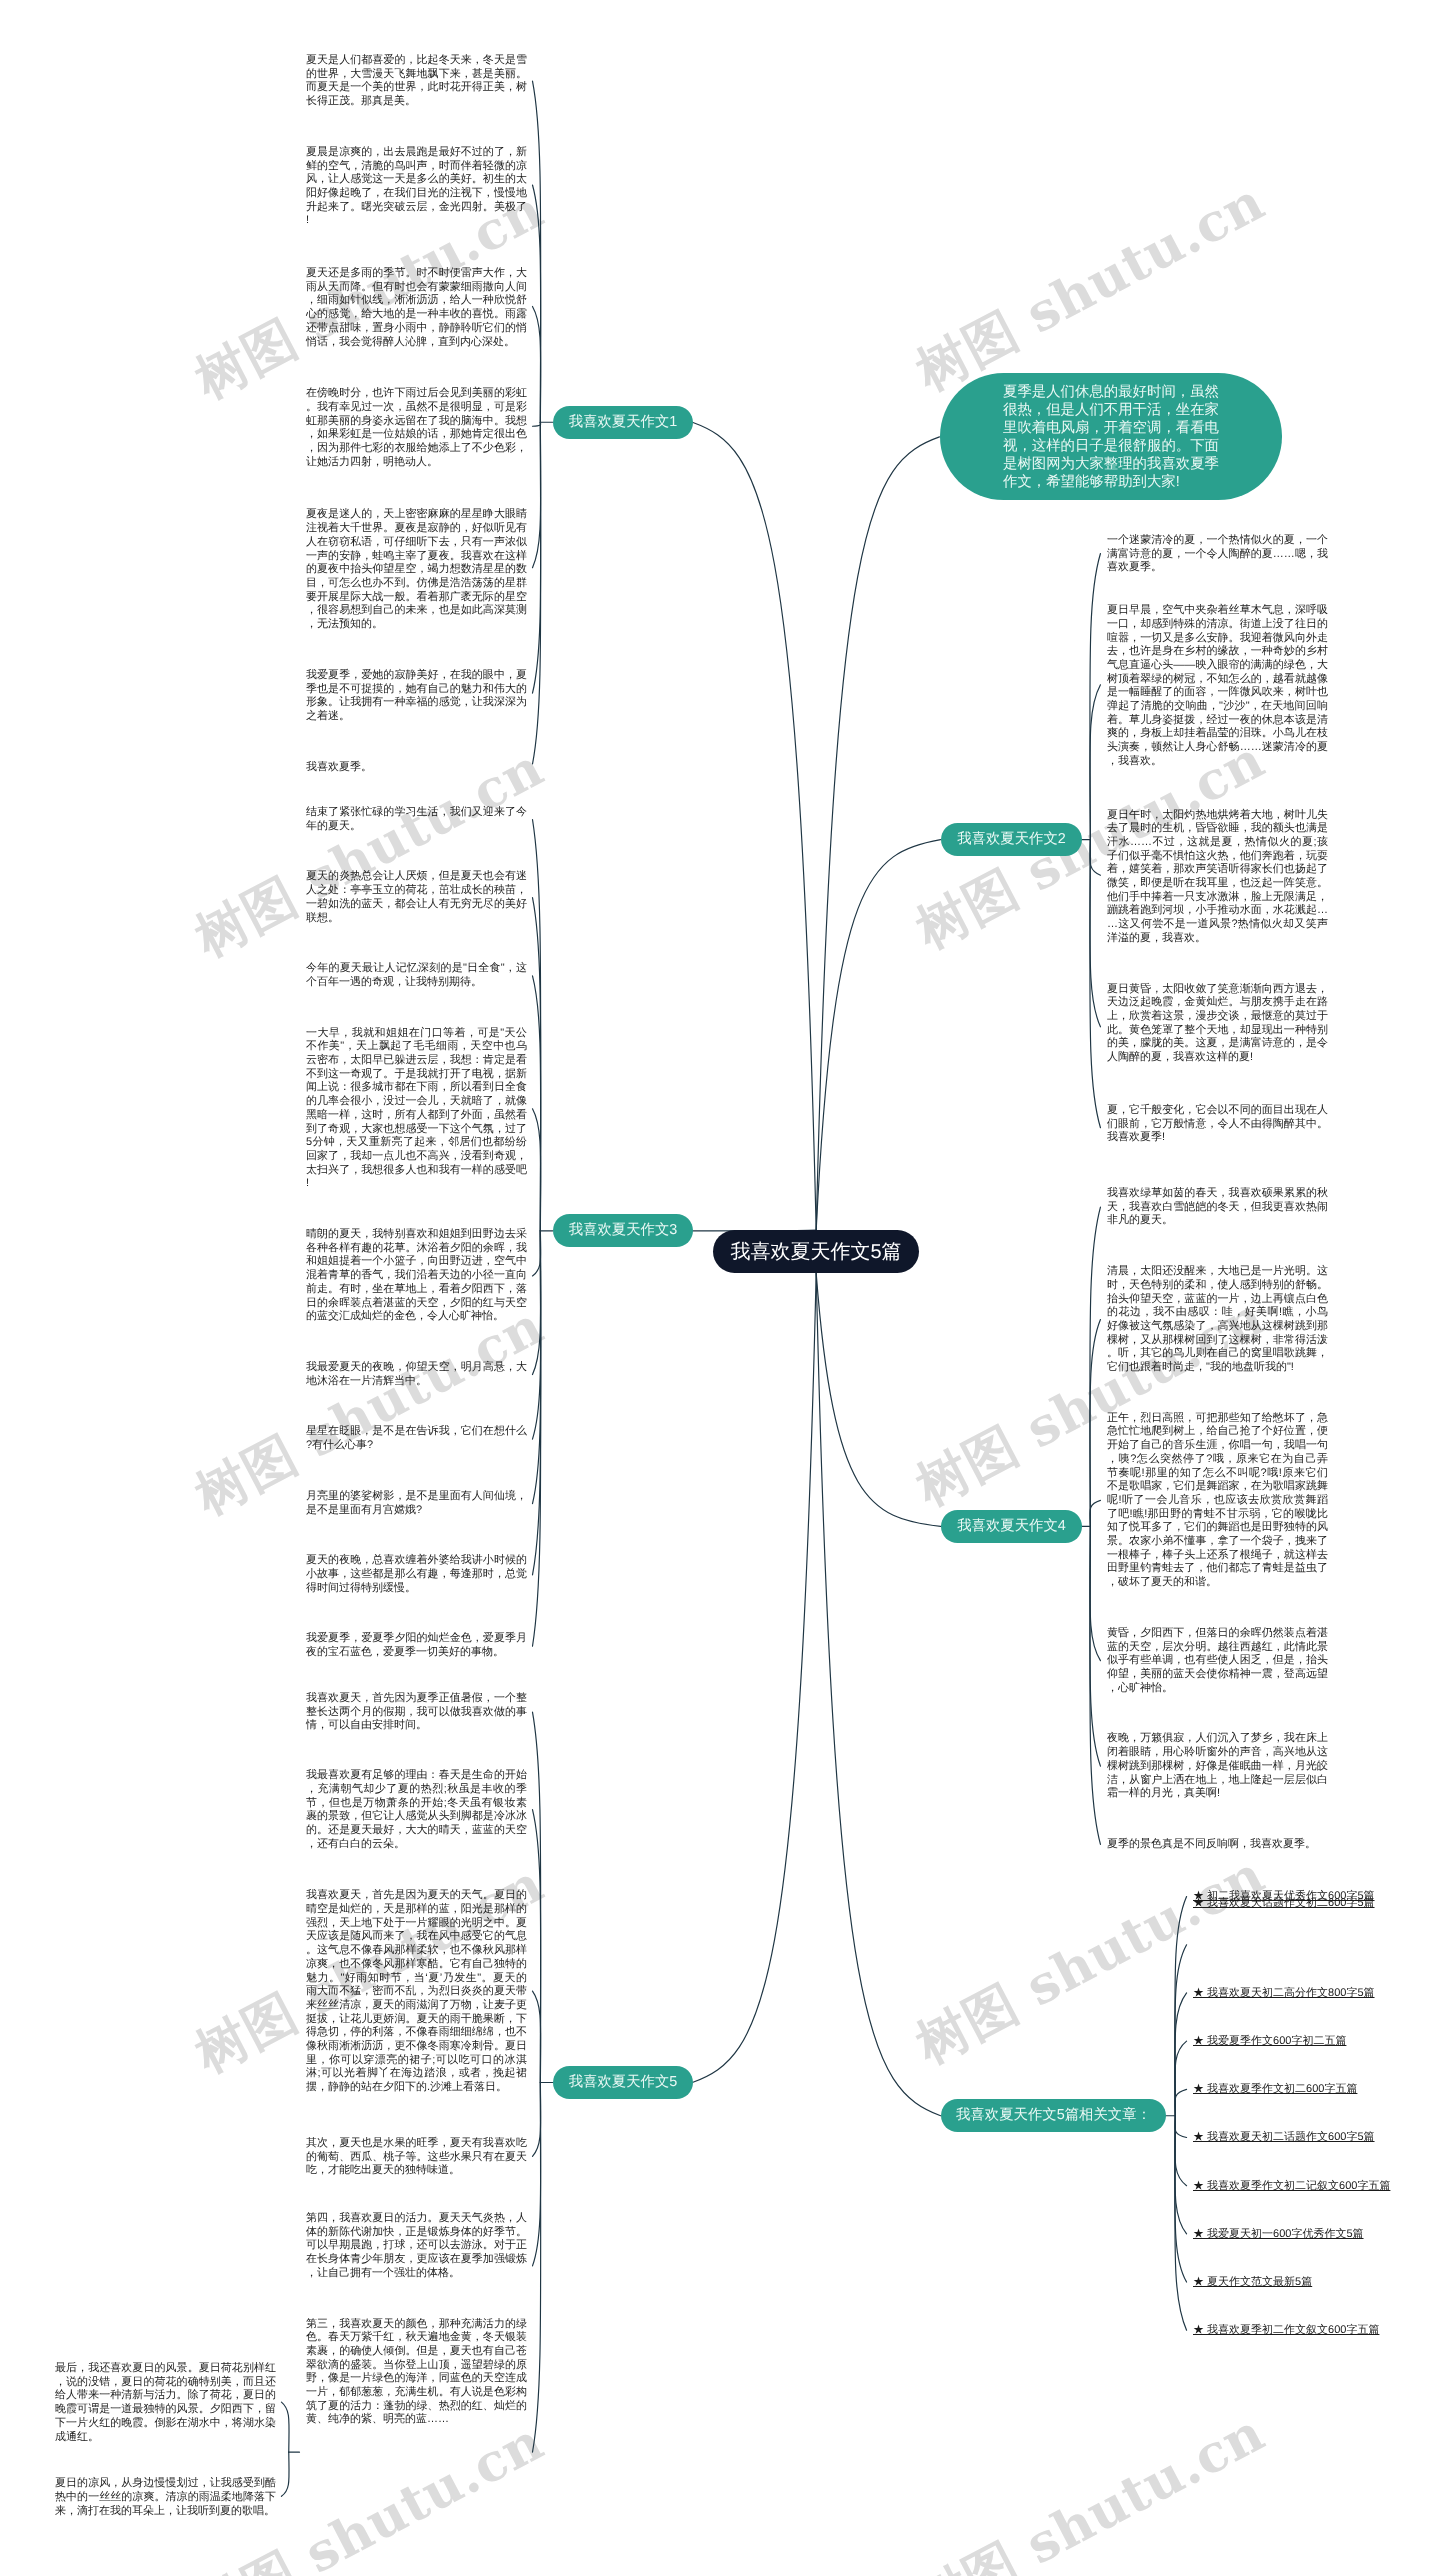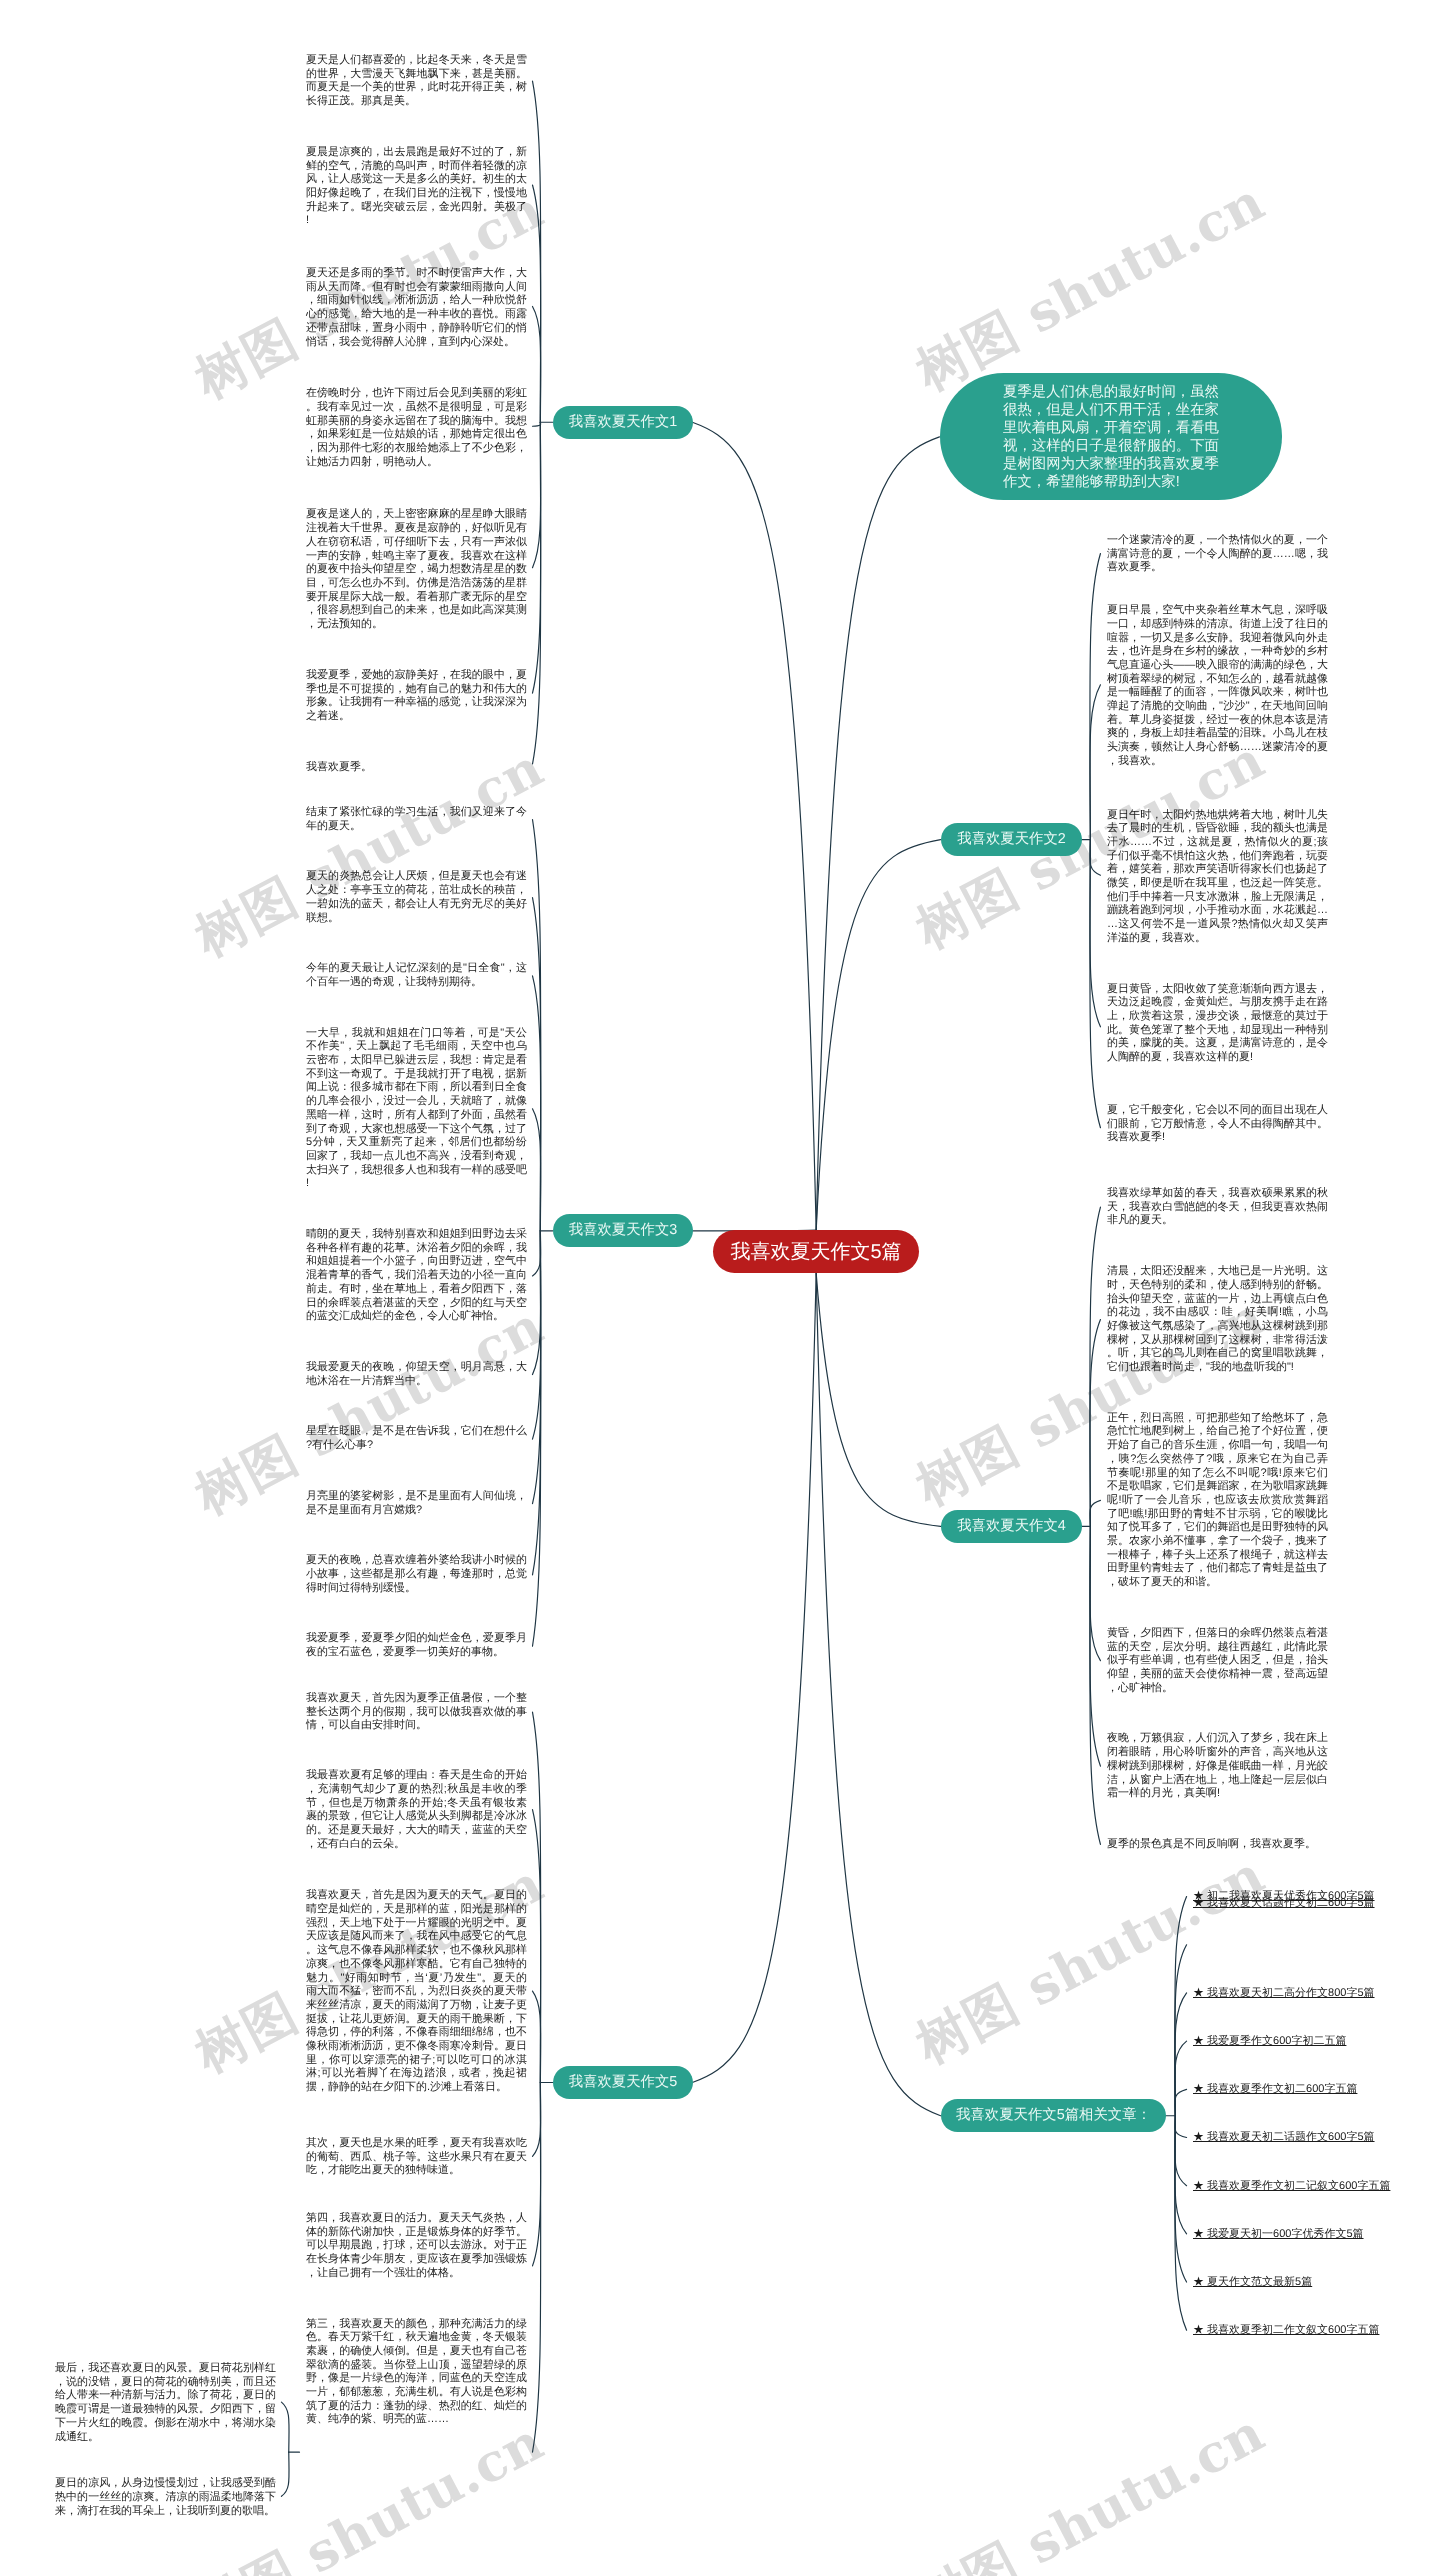--- a/index.html
+++ b/index.html
@@ -18,21 +18,21 @@
 svg#links{position:absolute;left:0;top:0;width:1441px;height:2576px;z-index:1;overflow:visible;}
 svg#links path{fill:none;stroke:#1f3644;stroke-width:2.1;stroke-linecap:round;}
 .col{position:absolute;width:221px;z-index:2;}
 .col p{margin:0 0 37px 0;font-size:11px;line-height:13.7px;
        text-align:justify;word-break:break-all;line-break:anywhere;}
 .col p:last-child{margin-bottom:0;}
 .node{position:absolute;display:flex;align-items:center;justify-content:center;
       border-radius:563px;white-space:nowrap;z-index:3;font-size:14.4px;
       line-height:1;}
 .nd-green{background:#2aa08e;color:#e9f8f4;}
-.nd-dark{background:#b91c1c;color:#ffffff;}
+.nd-dark{background:#0f172a;color:#ffffff;}
 .summary{position:absolute;border-radius:563px;background:#2aa08e;color:#e9f8f4;
          font-size:14.4px;line-height:18px;z-index:3;
          text-align:justify;word-break:break-all;line-break:anywhere;}
 .rel-item{position:absolute;font-size:11px;line-height:13.7px;white-space:nowrap;z-index:2;text-decoration:underline;}
 </style>
 </head>
 <body>
 
 <div id="stage">
 <div id="wm">

